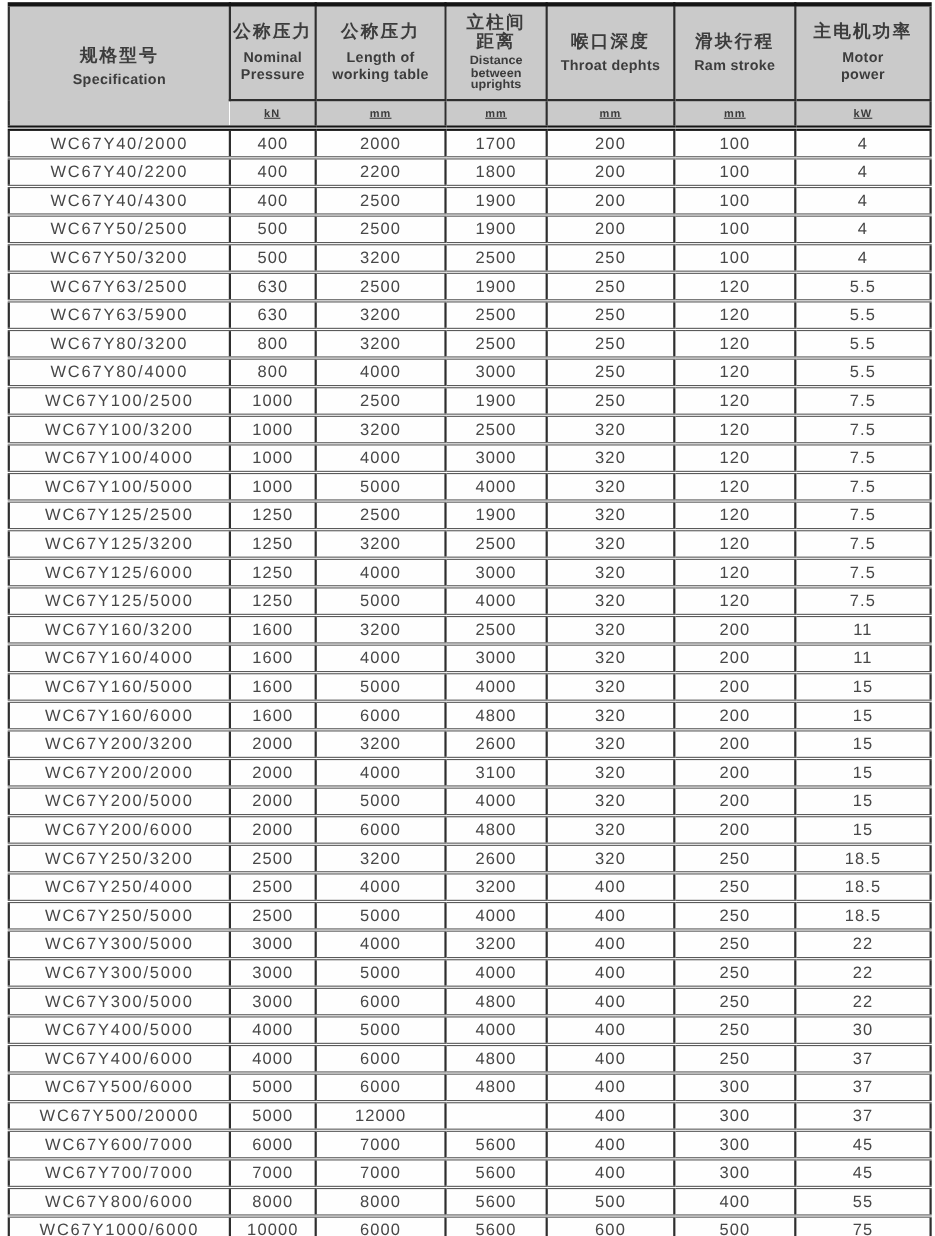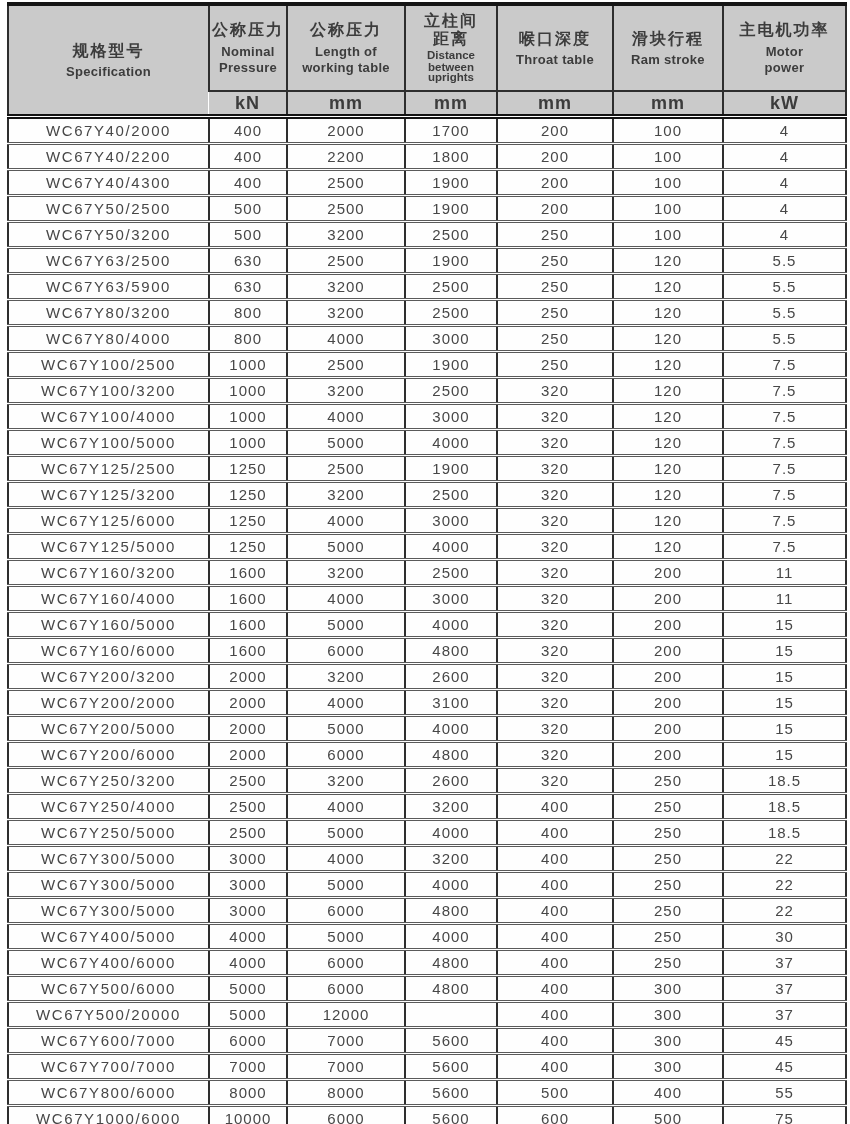--- a/index.html
+++ b/index.html
@@ -56,23 +56,24 @@
   th.c4 .en {
     font-size: 11.5px;
     line-height: 1.0;
     letter-spacing: 0;
     transform: scaleY(0.95);
   }
   tr.main-header th:not(.spec-cell) { border-bottom: 2px solid #2e2e2e; }
   th.spec-cell { border-bottom: 5px double #141414; }
   tr.units-row th {
     height: 22px;
-    font-size: 18px;
+    font-size: 10px;
     letter-spacing: 1px;
     border-bottom: 5px double #141414;
+    text-decoration: underline;
   }
   tbody td {
     height: 23px;
     font-size: 15px;
     letter-spacing: 1px;
     border-top: 3px double #5a5a5a;
     background: #fefefe;
     color: #474747;
   }
   tbody tr:first-child td { border-top: none; }
@@ -110,21 +111,21 @@
         </th>
         <th class="c4">
           <div class="zh">立柱间
 距离</div>
           <div class="en">Distance
 between
 uprights</div>
         </th>
         <th class="c5">
           <div class="zh">喉口深度</div>
-          <div class="en">Throat table</div>
+          <div class="en">Throat dephts</div>
         </th>
         <th class="c6">
           <div class="zh">滑块行程</div>
           <div class="en">Ram stroke</div>
         </th>
         <th class="c7">
           <div class="zh">主电机功率</div>
           <div class="en">Motor
 power</div>
         </th>

